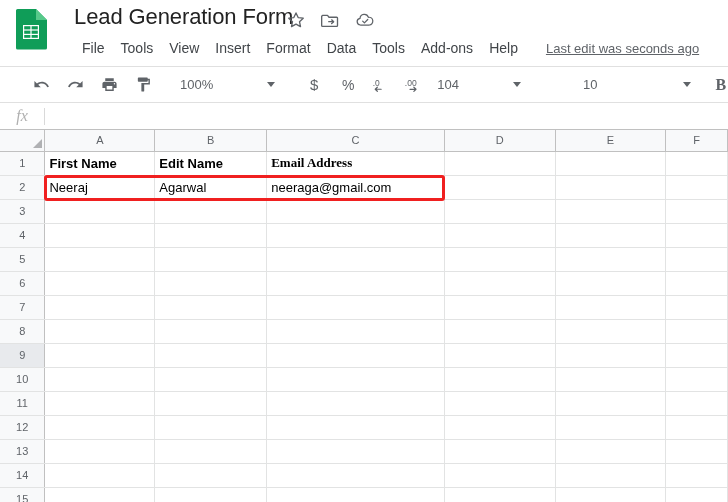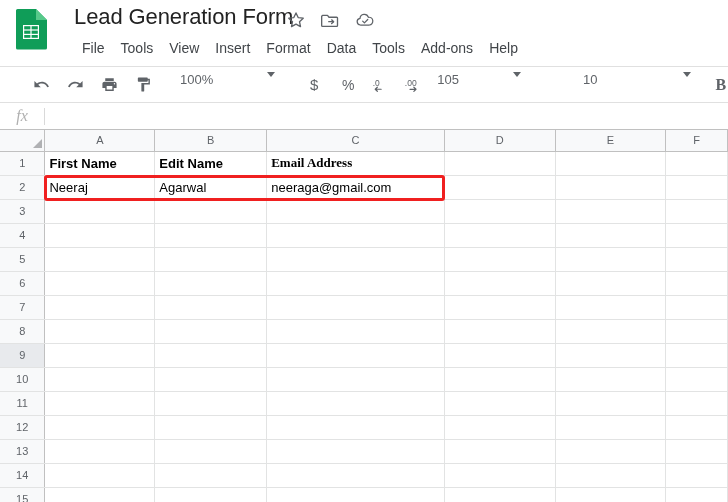--- a/index.html
+++ b/index.html
@@ -101,20 +101,21 @@
   }
   .tb-caret {
     width: 0; height: 0;
     border-left: 4px solid transparent;
     border-right: 4px solid transparent;
     border-top: 5px solid #5f6368;
     margin: 0 6px 0 6px;
   }
   .tb-combo {
     display: inline-flex;
+    align-items: center;
     height: 26px;
     cursor: default;
     gap: 44px;
   }
   .tb-style {
     font-size: 16px;
     color: #5f6368;
     width: 28px;
     text-align: center;
     display: inline-flex;
@@ -279,20 +280,21 @@
   <div id="menubar">
     <span class="menu-item">File</span>
     <span class="menu-item">Tools</span>
     <span class="menu-item">View</span>
     <span class="menu-item">Insert</span>
     <span class="menu-item">Format</span>
     <span class="menu-item">Data</span>
     <span class="menu-item">Tools</span>
     <span class="menu-item">Add-ons</span>
     <span class="menu-item">Help</span>
+    <span id="last-edit">Last edit was seconds ago</span>
   </div>
 </div>
 
 <div id="toolbar">
 
   <span class="tb-btn">
     <svg width="17" height="17" viewBox="0 0 24 24" fill="#5f6368">
       <path d="M12.5 8c-2.65 0-5.05.99-6.9 2.6L2 7v9h9l-3.62-3.62C8.77 11.21 10.54 10.5 12.5 10.5c3.54 0 6.55 2.31 7.6 5.5l2.37-.78C21.08 11.03 17.15 8 12.5 8z"></path>
     </svg>
   </span>
@@ -335,21 +337,21 @@
   </span>
 
   <span class="tb-btn">
     <svg width="24" height="18" viewBox="0 0 28 20">
       <text x="1" y="11" font-family="Liberation Sans, sans-serif" font-size="10" fill="#5f6368">.00</text>
       <path d="M7 15 h7 M11.5 12.6 L14 15 l-2.5 2.4" fill="none" stroke="#5f6368" stroke-width="1.4" stroke-linecap="round" stroke-linejoin="round"></path>
     </svg>
   </span>
 
   <span class="tb-combo">
-    <span class="tb-text">105</span>
+    <span class="tb-text">104</span>
     <span class="tb-caret"></span>
   </span>
 
   <span class="tb-sep"></span>
 
 
   <span class="tb-sep"></span>
 
   <span class="tb-combo" style="margin-left:20px">
     <span class="tb-text">10</span>

